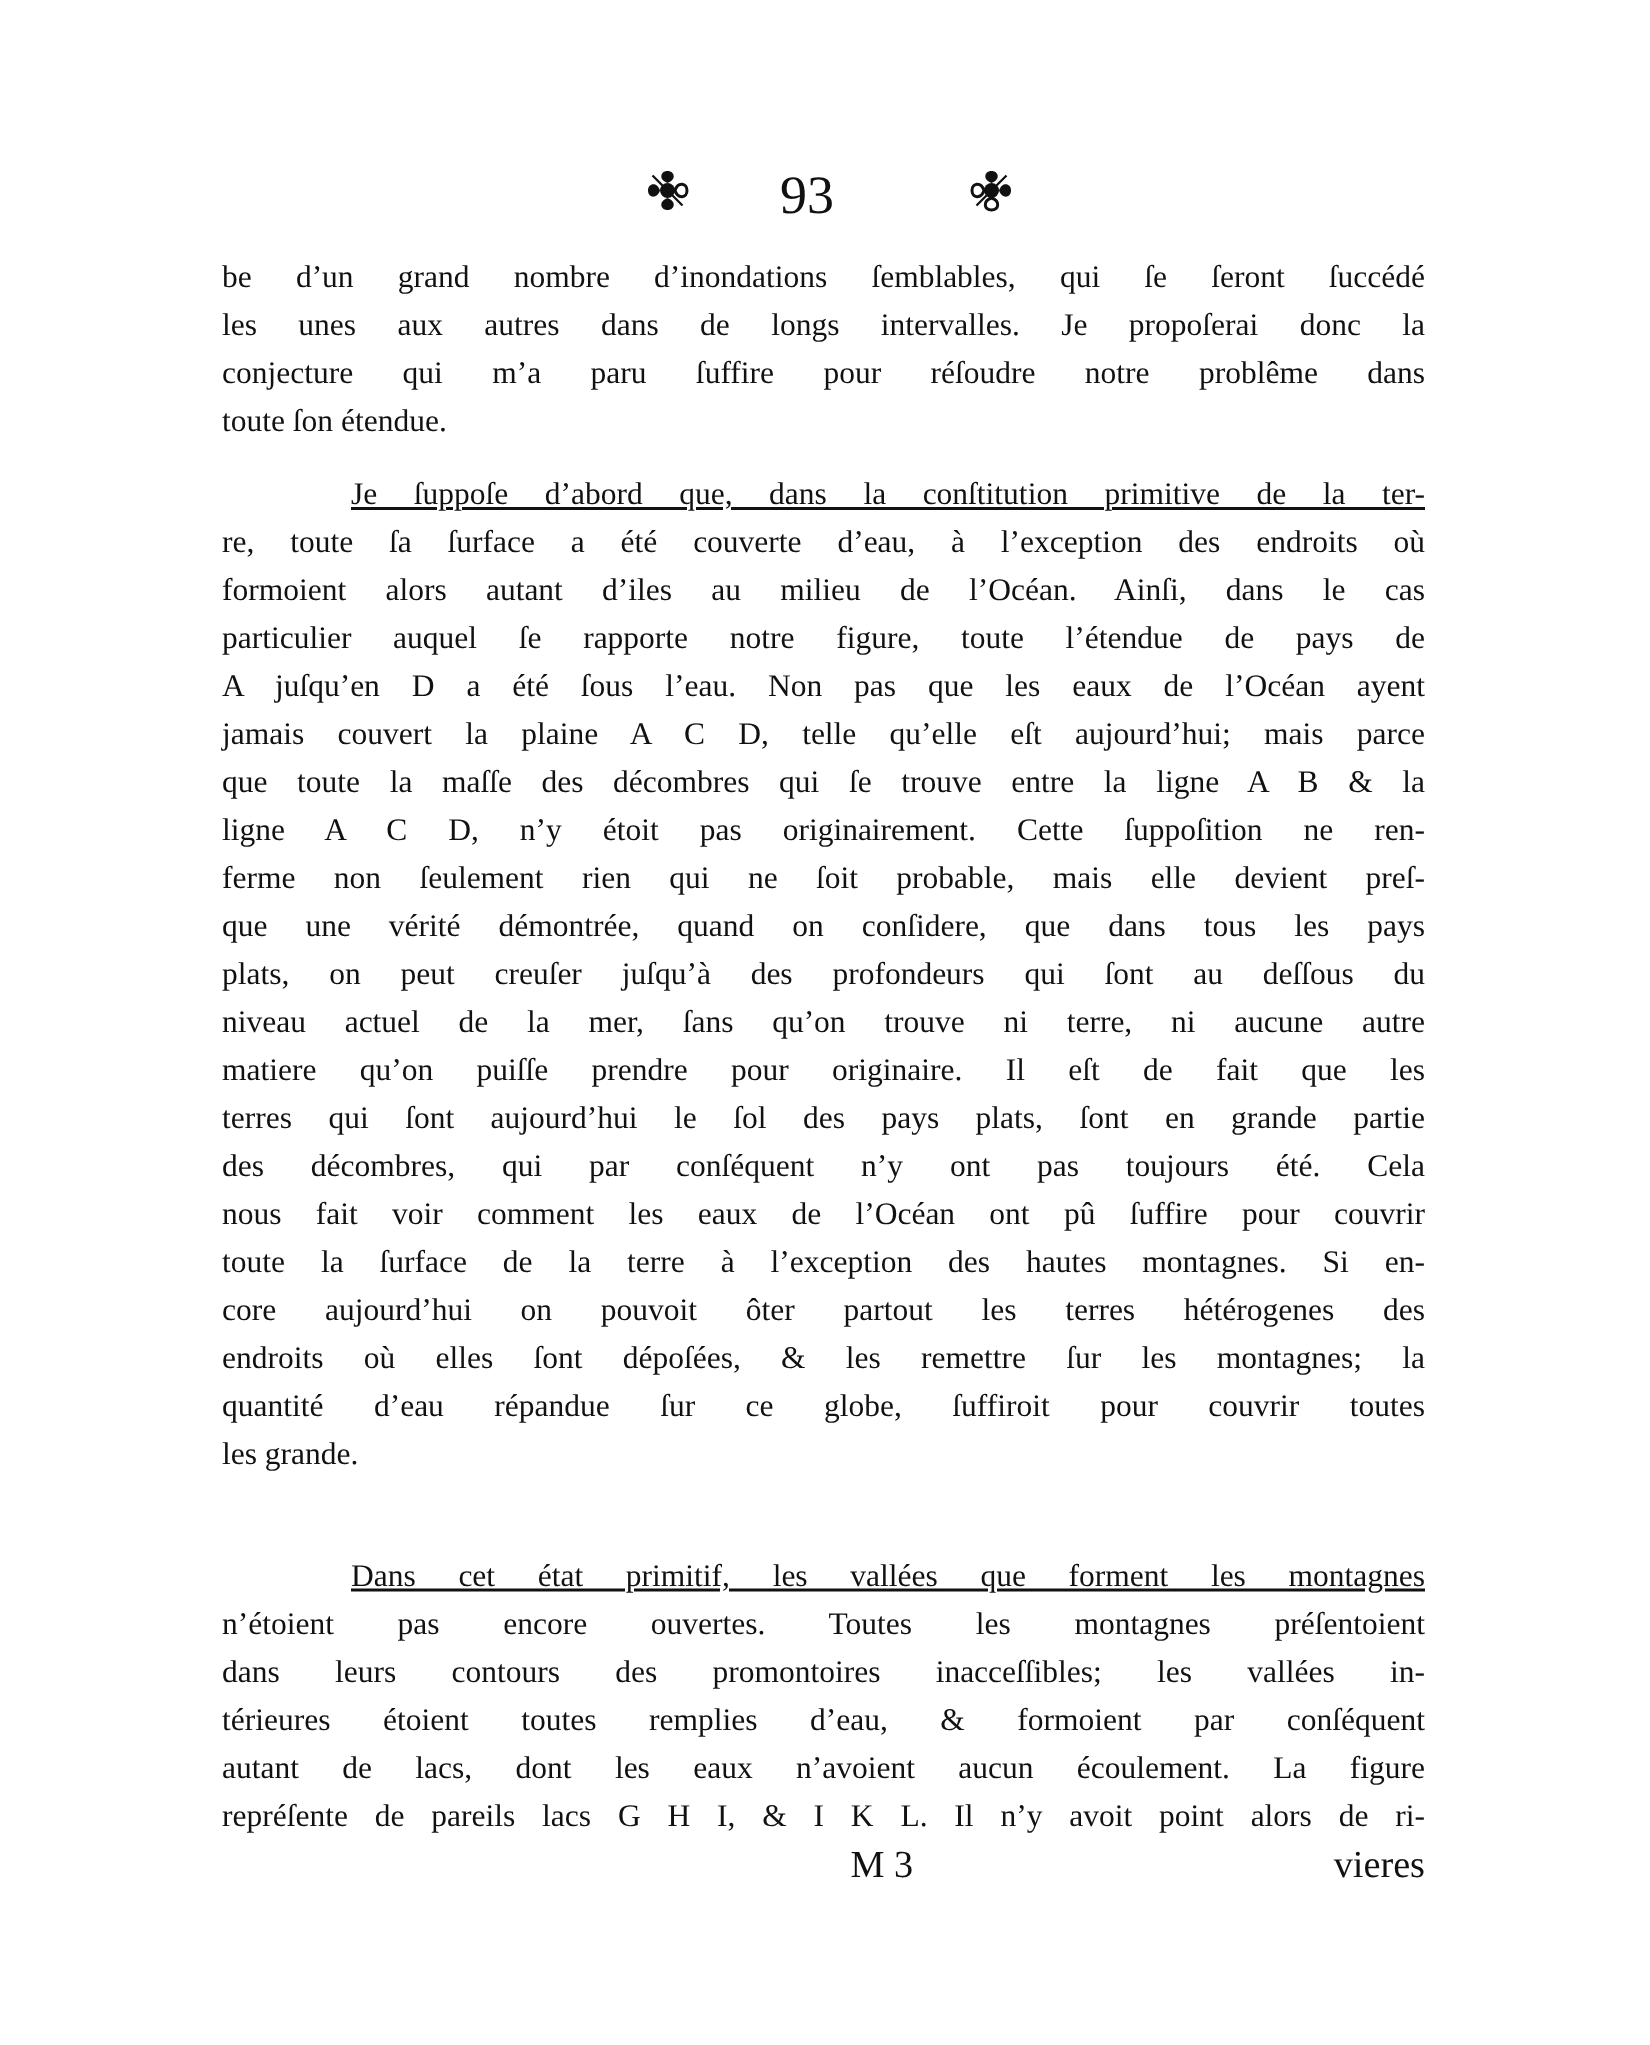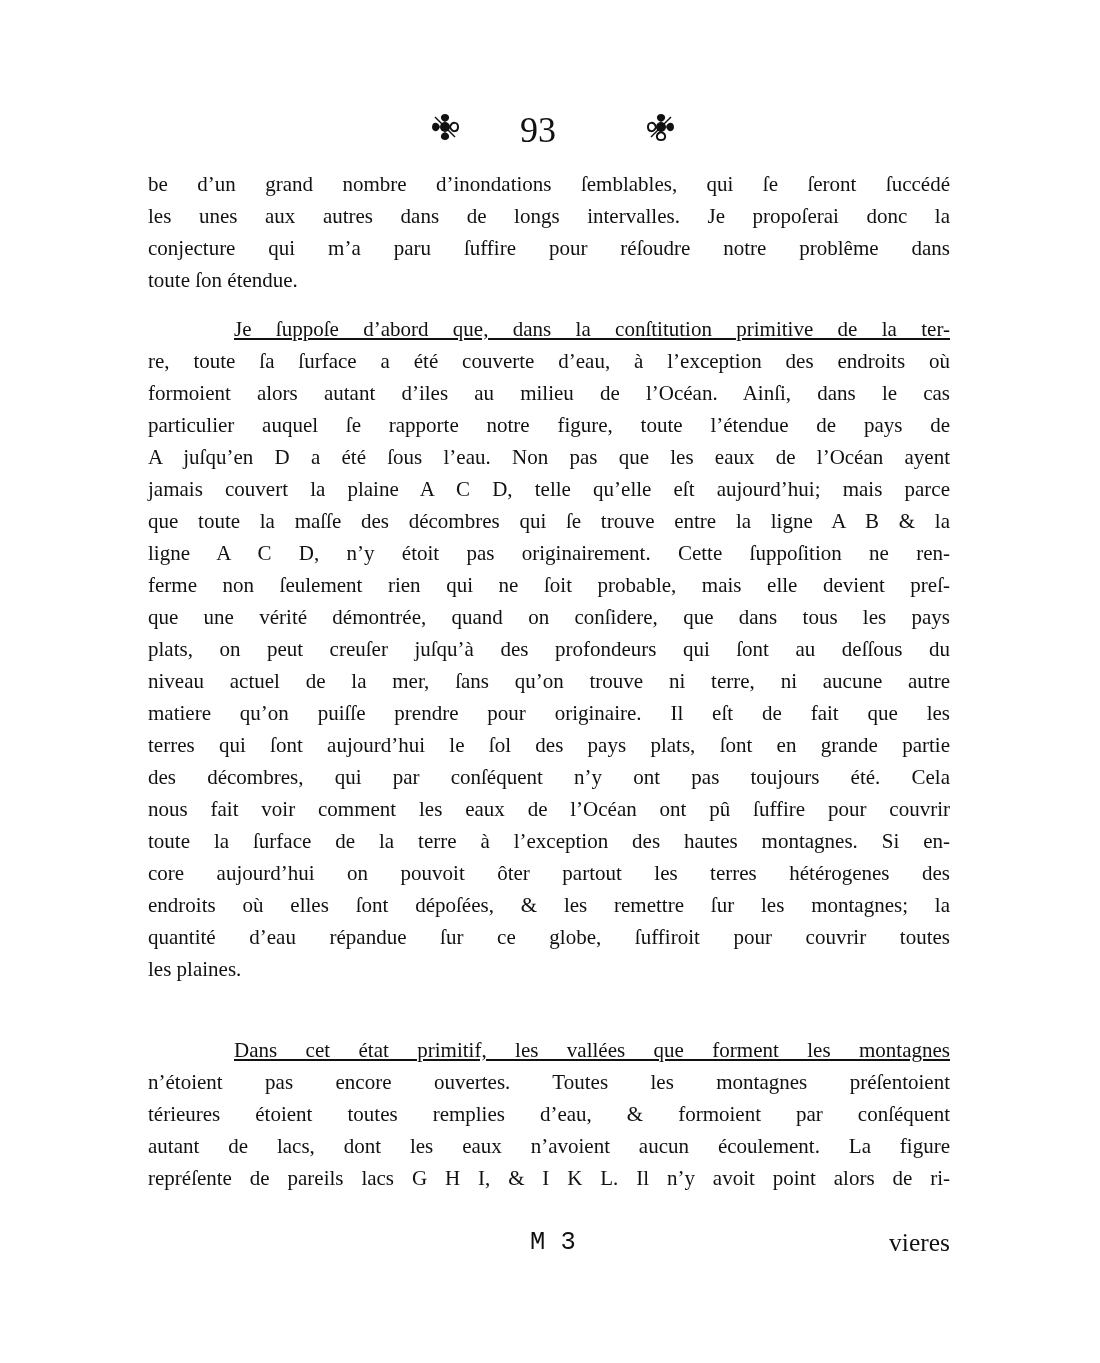--- a/index.html
+++ b/index.html
@@ -31,21 +31,21 @@
     }
     .line.last { text-align-last: left; }
     .line.indent { padding-left: 86px; text-decoration: underline; }
     #p1 { top: 168px; }
     #p2 { top: 313px; }
     #p3 { top: 1034px; }
     .footer {
       position: absolute; top: 1226px; left: 148px; width: 802px; height: 34px;
       font-size: 25.5px; line-height: 34px;
     }
-    .signature { position: absolute; left: 382px; top: 0; font-family: Liberation Mono, monospace; }
+    .signature { position: absolute; left: 419px; top: 0; }
     .catchword { position: absolute; right: 0; top: 0; }
   </style>
 </head>
 <body>
 
 <div class="page">
 
   <div class="header">
     <span class="ornament left">
       <svg width="30" height="30" viewBox="0 0 30 30">
@@ -91,26 +91,27 @@
     <span class="line">plats, on peut creuſer juſqu’à des profondeurs qui ſont au deſſous du</span>
     <span class="line">niveau actuel de la mer, ſans qu’on trouve ni terre, ni aucune autre</span>
     <span class="line">matiere qu’on puiſſe prendre pour originaire. Il eſt de fait que les</span>
     <span class="line">terres qui ſont aujourd’hui le ſol des pays plats, ſont en grande partie</span>
     <span class="line">des décombres, qui par conſéquent n’y ont pas toujours été. Cela</span>
     <span class="line">nous fait voir comment les eaux de l’Océan ont pû ſuffire pour couvrir</span>
     <span class="line">toute la ſurface de la terre à l’exception des hautes montagnes. Si en-</span>
     <span class="line">core aujourd’hui on pouvoit ôter partout les terres hétérogenes des</span>
     <span class="line">endroits où elles ſont dépoſées, &amp; les remettre ſur les montagnes; la</span>
     <span class="line">quantité d’eau répandue ſur ce globe, ſuffiroit pour couvrir toutes</span>
-    <span class="line last">les plaines.</span>
+    <span class="line last">les grande.</span>
   </div>
 
   <div class="text" id="p3">
     <span class="line indent">Dans cet état primitif, les vallées que forment les montagnes</span>
     <span class="line">n’étoient pas encore ouvertes. Toutes les montagnes préſentoient</span>
+    <span class="line">dans leurs contours des promontoires inacceſſibles; les vallées in-</span>
     <span class="line">térieures étoient toutes remplies d’eau, &amp; formoient par conſéquent</span>
     <span class="line">autant de lacs, dont les eaux n’avoient aucun écoulement. La figure</span>
     <span class="line">repréſente de pareils lacs G H I, &amp; I K L. Il n’y avoit point alors de ri-</span>
   </div>
 
   <div class="footer">
     <span class="signature">M 3</span>
     <span class="catchword">vieres</span>
   </div>
 

